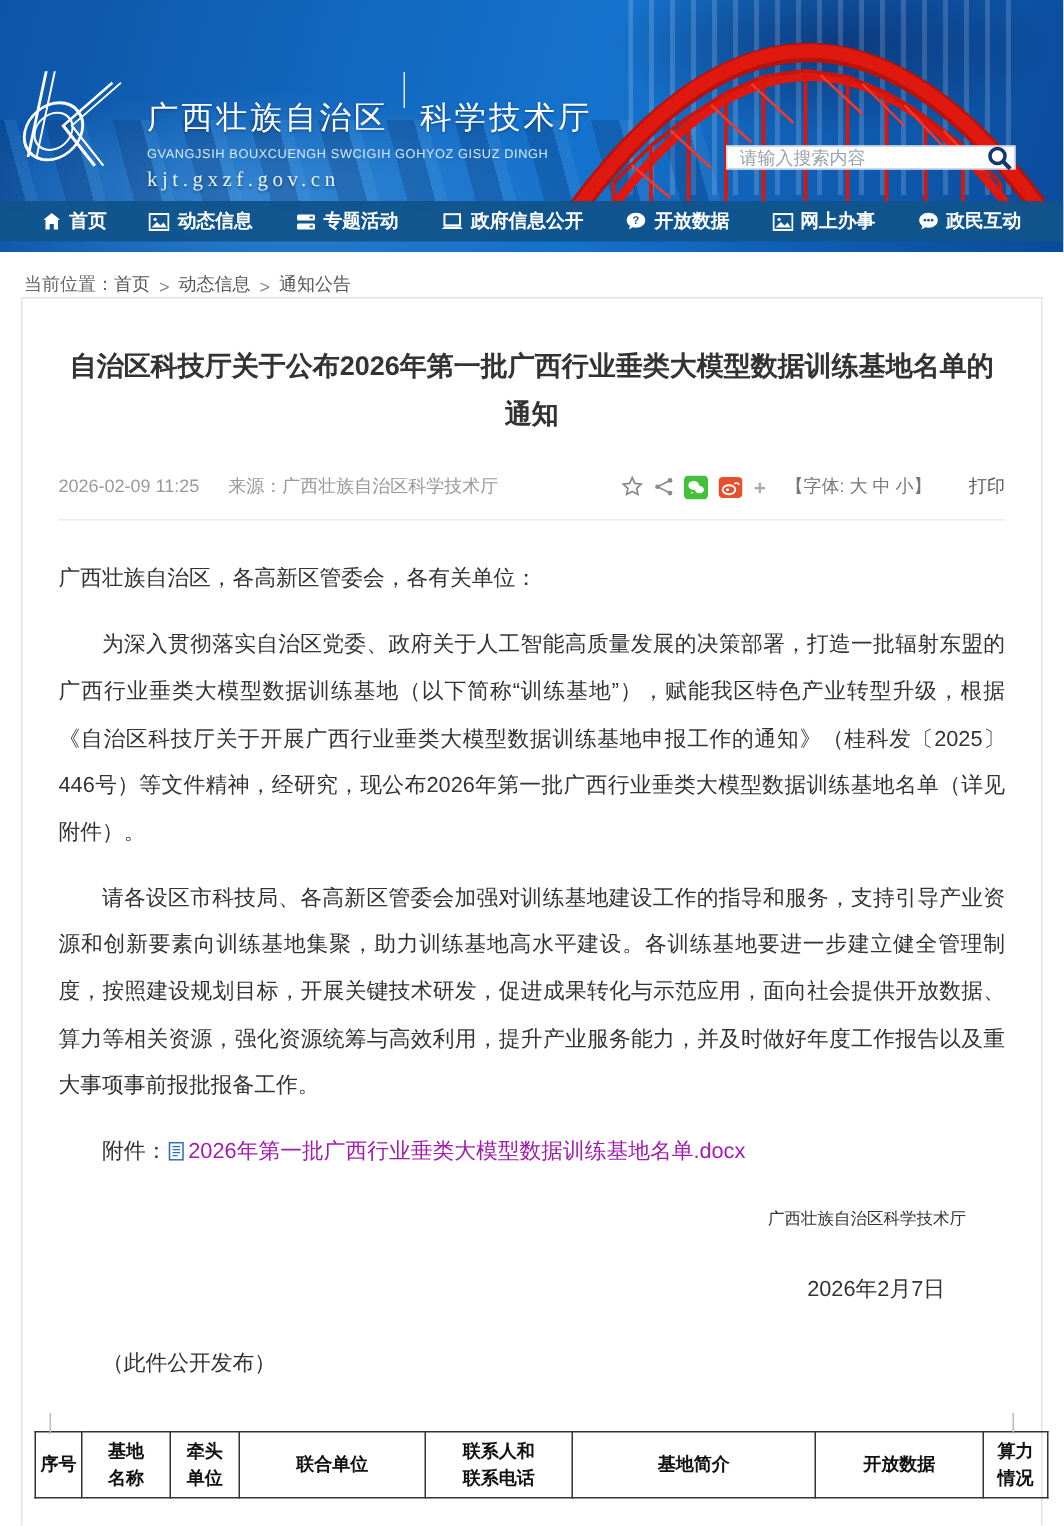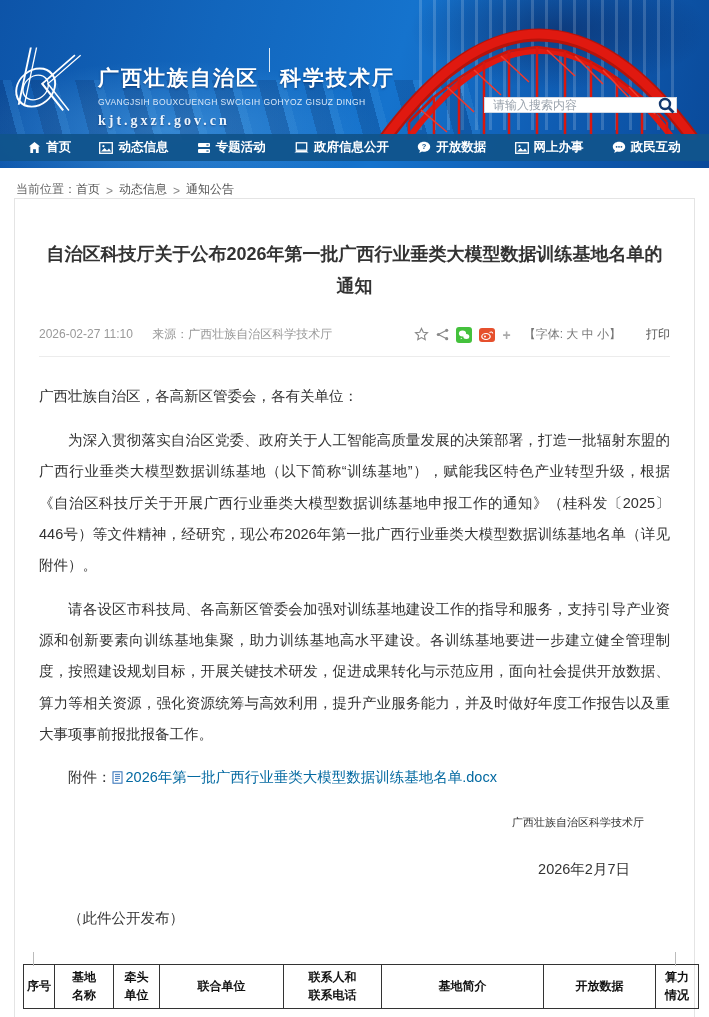--- a/index.html
+++ b/index.html
@@ -20,24 +20,24 @@
   .banner .streaks{position:absolute;right:30px;top:0;width:260px;height:130px;opacity:.18;
     background:repeating-linear-gradient(90deg,rgba(255,255,255,.9) 0 3px,transparent 3px 14px);}
   .banner .machine{position:absolute;left:0;bottom:28px;width:480px;height:60px;opacity:.25;
     background:repeating-linear-gradient(75deg,rgba(10,40,90,.9) 0 18px,rgba(90,170,230,.6) 18px 26px,transparent 26px 44px);}
   .bridge{position:absolute;right:0;top:0;width:330px;height:140px;}
 
   .brand{position:absolute;left:10px;top:28px;display:flex;align-items:center;}
   .brand-logo{width:80px;height:82px;flex:0 0 auto;}
   .brand-text{margin-left:8px;color:#fff;}
   .brand-row{display:flex;align-items:center;}
-  .brand-cn{font-size:21px;font-weight:bold;letter-spacing:2px;text-shadow:0 1px 2px rgba(0,30,80,.5);margin-top:36px;}
+  .brand-cn{font-size:21px;font-weight:normal;letter-spacing:2px;text-shadow:0 1px 2px rgba(0,30,80,.5);margin-top:36px;}
   .brand-sep{width:1px;height:24px;background:rgba(255,255,255,.85);margin:0 10px;}
   .brand-zh{font-size:8.5px;letter-spacing:.4px;color:#d9e8f8;margin-top:5px;}
-  .brand-url{font-family:"Liberation Serif","DejaVu Serif",serif;font-weight:bold;font-size:14px;letter-spacing:3px;color:#eaf3fd;margin-top:6px;text-shadow:0 1px 2px rgba(0,30,80,.5);}
+  .brand-url{font-family:"Liberation Serif","DejaVu Serif",serif;font-weight:normal;font-size:14px;letter-spacing:3px;color:#eaf3fd;margin-top:6px;text-shadow:0 1px 2px rgba(0,30,80,.5);}
 
   .search{position:absolute;top:97px;right:32px;display:flex;align-items:flex-start;height:16px;background:#fff;border:1px solid #cfd8e4;width:193px;}
   .search input{flex:1;border:0;outline:none;height:100%;padding:0 8px;font-size:12px;color:#555;background:transparent;}
   .search input::placeholder{color:#9aa3ad;}
   .search .btn{width:30px;height:100%;display:flex;align-items:center;justify-content:center;cursor:pointer;background:#fff;border:0;}
 
   
   .nav{position:absolute;left:0;top:134px;width:709px;height:27px;background:rgba(17,84,140,.96);display:flex;align-items:center;justify-content:space-around;padding:0 14px;}
   .nav-item{display:flex;align-items:center;gap:5px;color:#fff;font-size:12.5px;font-weight:bold;cursor:pointer;white-space:nowrap;}
   .nav-item svg{display:block;}
@@ -46,35 +46,35 @@
   .crumbs{height:30px;display:flex;align-items:flex-end;padding:0 16px;font-size:12px;color:#666;background:#fff;}
   .crumbs a{color:#555;text-decoration:none;cursor:pointer;}
   .crumbs .sep{margin:0 6px;color:#888;}
 
   
   .content{
     margin:0 14px; background:#fff;
     border:1px solid #e4e4e4; border-bottom:0;
     padding:0 24px 10px; min-height:820px; position:relative;
   }
-  .a-title{margin-top:40px;text-align:center;font-weight:bold;font-size:18px;line-height:1.75;color:#333;}
+  .a-title{margin-top:30px;text-align:center;font-weight:bold;font-size:18px;line-height:1.75;color:#333;}
   .a-meta{margin-top:24px;display:flex;justify-content:space-between;align-items:center;font-size:12px;color:#999;}
   .a-meta .left span{margin-right:16px;}
   .a-meta .right{display:flex;align-items:center;gap:7px;color:#777;}
   .a-meta .right .txt{margin-left:6px;}
   .a-meta .icn{display:inline-flex;align-items:center;justify-content:center;cursor:pointer;}
   .a-meta .plus{font-size:14px;color:#aaa;font-weight:bold;cursor:pointer;}
   .a-meta .print{margin-left:18px;color:#555;cursor:pointer;}
   .a-divider{border-bottom:1px solid #ececec;margin-top:13px;}
 
   .a-body{margin-top:24px;font-size:14.5px;line-height:2.15;text-align:justify;color:#333;}
   .a-body p{margin-bottom:13px;}
   .a-body p.indent{text-indent:2em;margin-top:13px;}
   .attach{margin-top:18px;font-size:14.5px;text-indent:2em;}
-  .attach a{color:#0369a1;text-decoration:none;cursor:pointer;}
+  .attach a{color:#a21caf;text-decoration:none;cursor:pointer;}
   .attach svg{vertical-align:-2px;margin-right:2px;}
   .sig-org{margin-top:28px;text-align:right;padding-right:26px;font-size:11px;}
   .sig-date{margin-top:30px;text-align:right;padding-right:40px;font-size:14.5px;}
   .pub-note{margin-top:30px;text-indent:2em;font-size:14.5px;}
 
   
   .doc{position:relative;margin:36px -16px 0;}
   .corner{position:absolute;top:-12px;width:12px;height:12px;}
   .corner.l{left:10px;border-left:1px solid #bbb;border-top:1px solid #bbb;border-top-width:0;border-left-width:1px;height:14px;}
   .corner.r{right:10px;border-right:1px solid #bbb;height:14px;}
@@ -200,21 +200,21 @@
   <a>通知公告</a>
 </div>
 
 <div class="content">
   <div class="a-title">
     <div>自治区科技厅关于公布2026年第一批广西行业垂类大模型数据训练基地名单的通知</div>
   </div>
 
   <div class="a-meta">
     <div class="left">
-      <span>2026-02-27 11:10</span>
+      <span>2026-02-09 11:25</span>
       <span>来源：广西壮族自治区科学技术厅</span>
     </div>
     <div class="right">
       <span class="icn">
         <svg width="15" height="15" viewBox="0 0 16 16">
             <path d="M8,1.5 L9.9,5.6 L14.4,6.1 L11.1,9.1 L12,13.5 L8,11.3 L4,13.5 L4.9,9.1 L1.6,6.1 L6.1,5.6 Z" fill="none" stroke="#888" stroke-width="1.2"></path>
           </svg>
       </span>
       <span class="icn">
         <svg width="13" height="13" viewBox="0 0 14 14">

